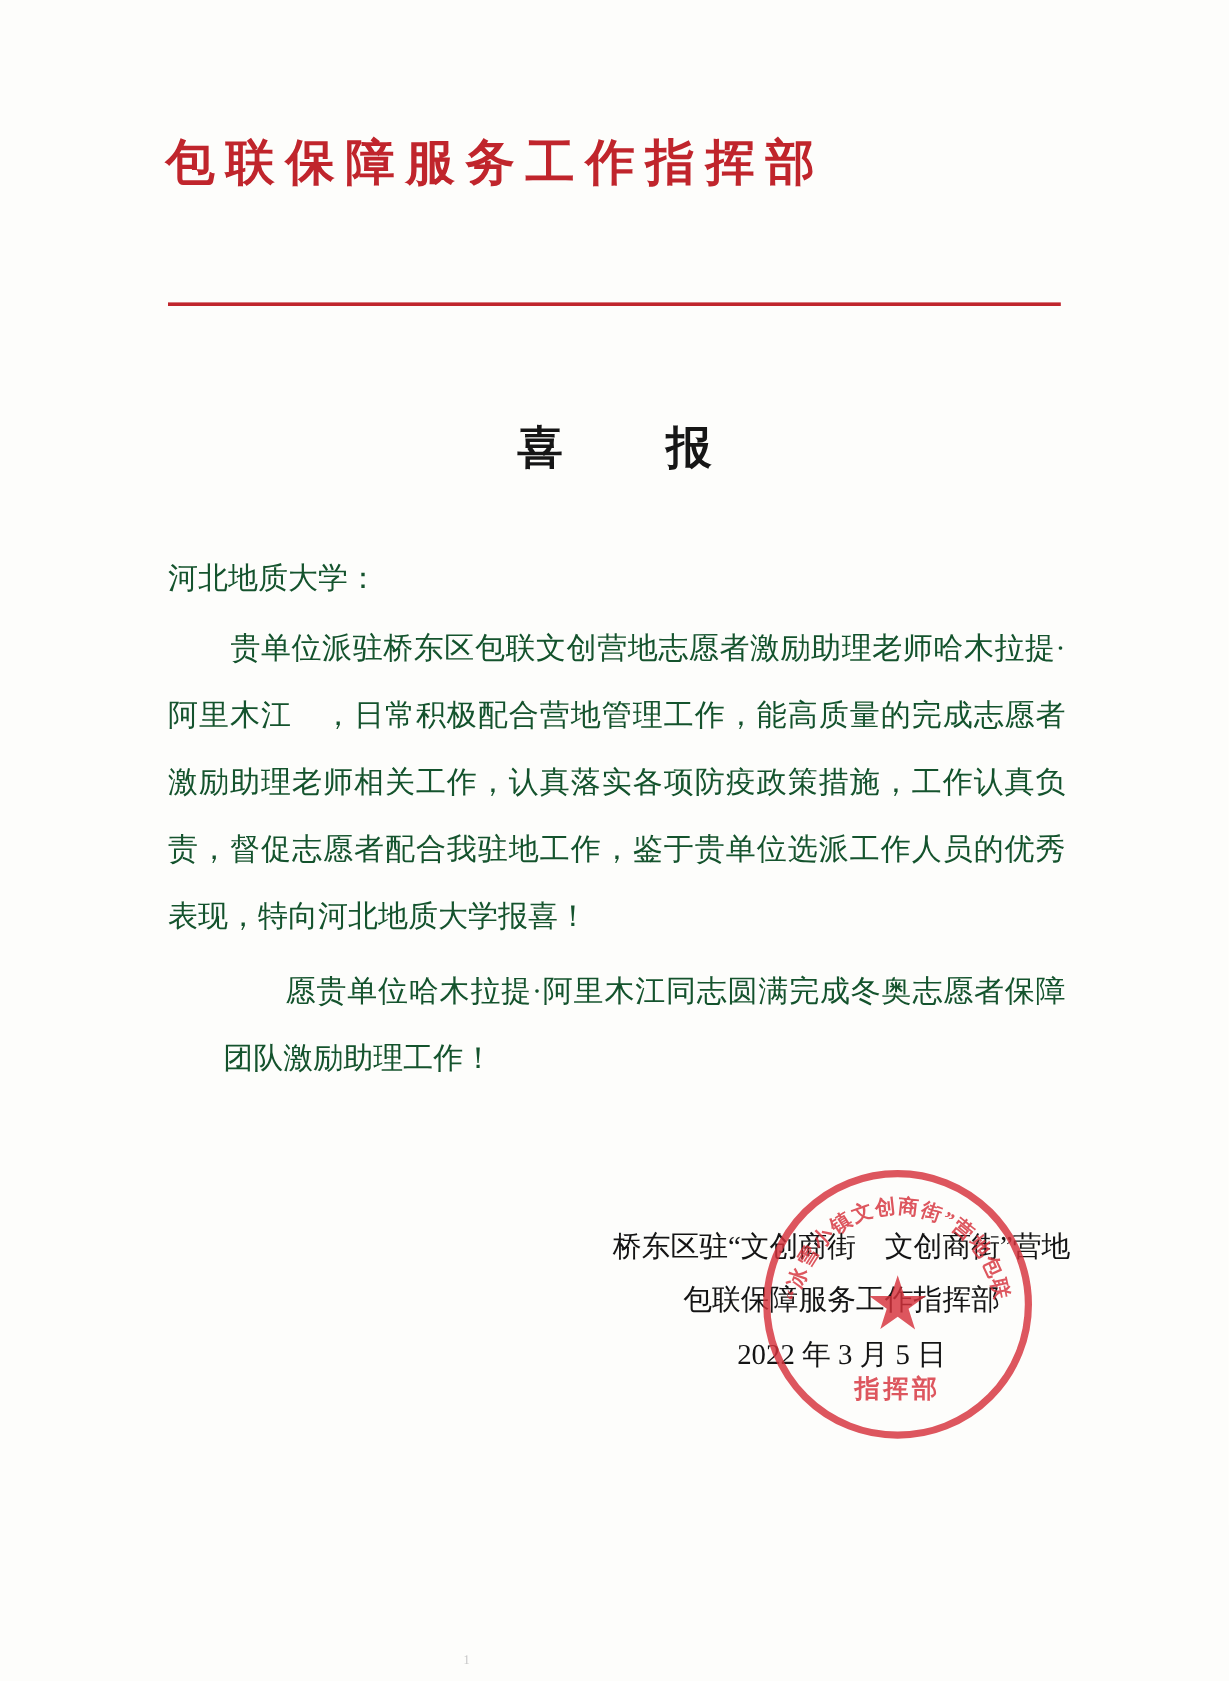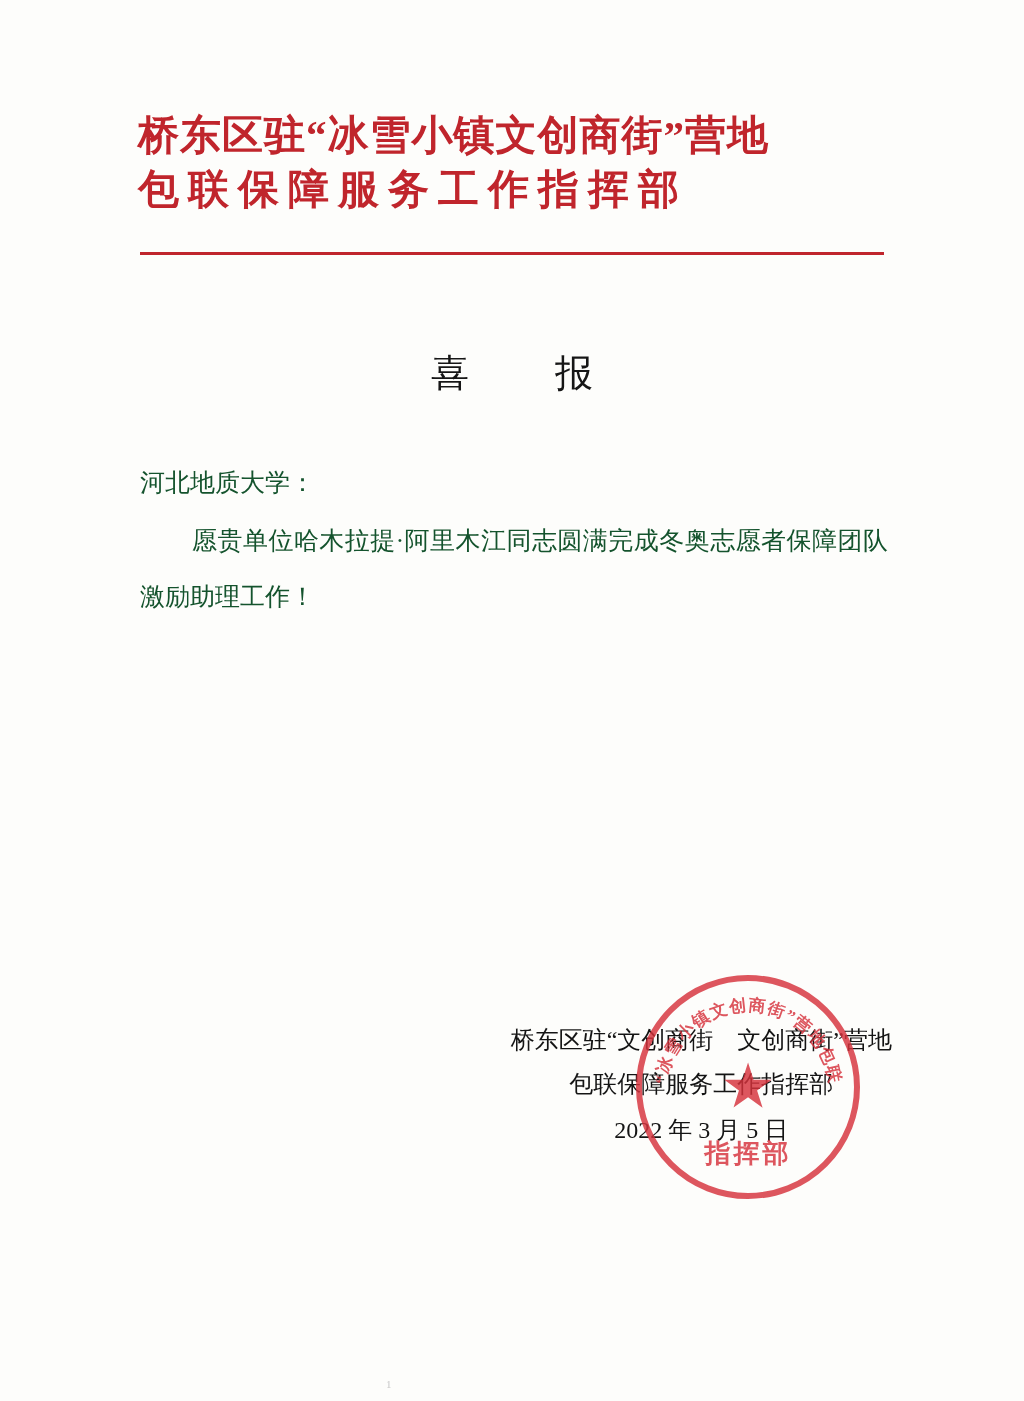--- a/index.html
+++ b/index.html
@@ -51,21 +51,21 @@
   }
 
   
   .doc-title {
     position: absolute;
     left: 0;
     right: 0;
     top: 348px;
     text-align: center;
     font-size: 38px;
-    font-weight: normal;
+    font-weight: bold;
     letter-spacing: 24px;
     text-indent: 24px;
     color: #161616;
   }
 
   
   .body-block {
     position: absolute;
     left: 140px;
     top: 455px;
@@ -140,48 +140,48 @@
     font-weight: bold;
     letter-spacing: 1.4px;
   }
   .seal-bottom {
     position: absolute;
     left: 0;
     right: 0;
     bottom: 22px;
     text-align: center;
     color: #d6323c;
-    font-size: 26px;
+    font-size: 21px;
     font-weight: bold;
     letter-spacing: 3px;
   }
 
   .page-mark {
     position: absolute;
     left: 386px;
     top: 1378px;
     font-size: 11px;
     color: #c8c8c8;
   }
 </style>
 </head>
 <body>
 
 <div class="page">
 
   <div class="letterhead">
-    <div class="letterhead-line">桥东区驻“冰雪小镇文创商街”营地</div>
     <div class="letterhead-line spaced">包联保障服务工作指挥部</div>
   </div>
   <div class="letterhead-rule"></div>
 
   <div class="doc-title">喜　报</div>
 
   <div class="body-block">
     <p class="addressee">河北地质大学：</p>
+    <p class="para">贵单位派驻桥东区包联文创营地志愿者激励助理老师哈木拉提·阿里木江　，日常积极配合营地管理工作，能高质量的完成志愿者激励助理老师相关工作，认真落实各项防疫政策措施，工作认真负责，督促志愿者配合我驻地工作，鉴于贵单位选派工作人员的优秀表现，特向河北地质大学报喜！</p>
     <p class="para">愿贵单位哈木拉提·阿里木江同志圆满完成冬奥志愿者保障团队激励助理工作！</p>
   </div>
 
   <div class="signature">
     <div class="sig-line">桥东区驻“文创商街　文创商街”营地</div>
     <div class="sig-line">包联保障服务工作指挥部</div>
     <div class="sig-line sig-date">2022 年 3 月 5 日</div>
   </div>
 
   <div class="seal">

